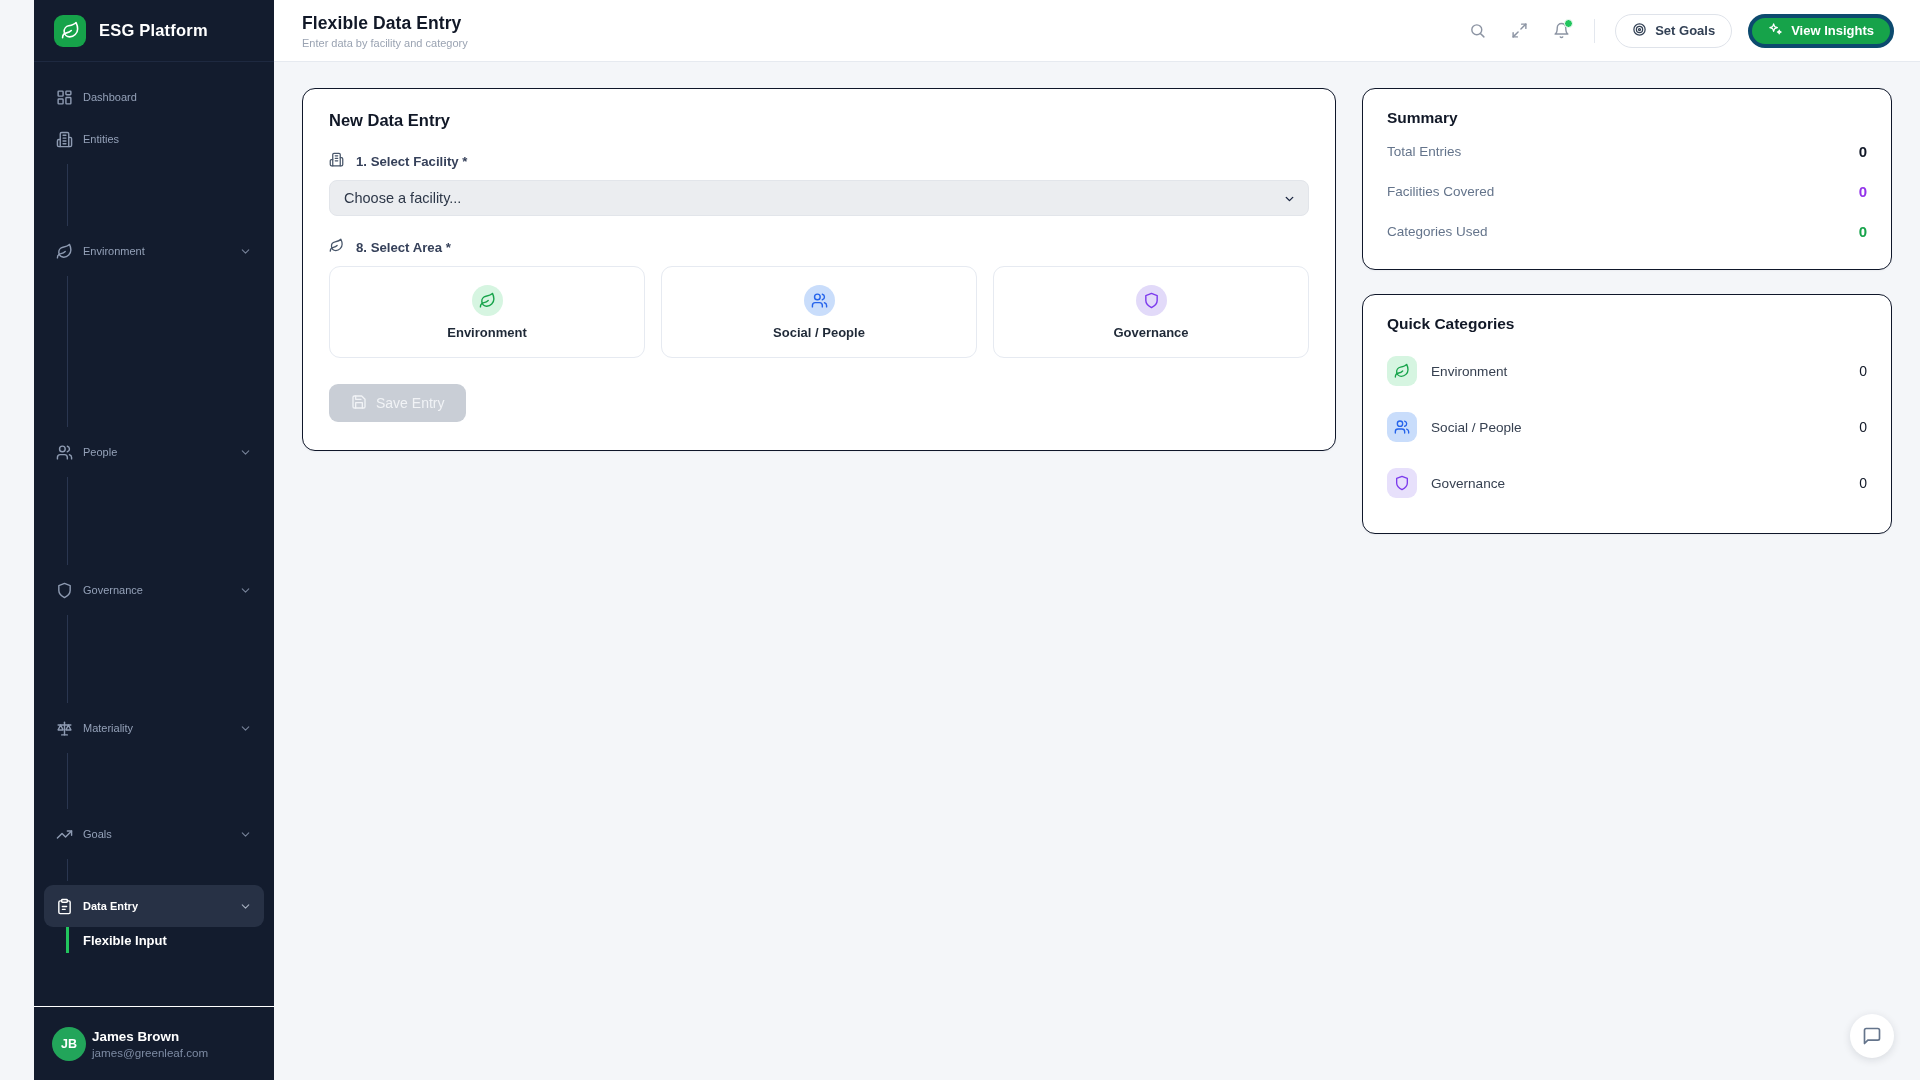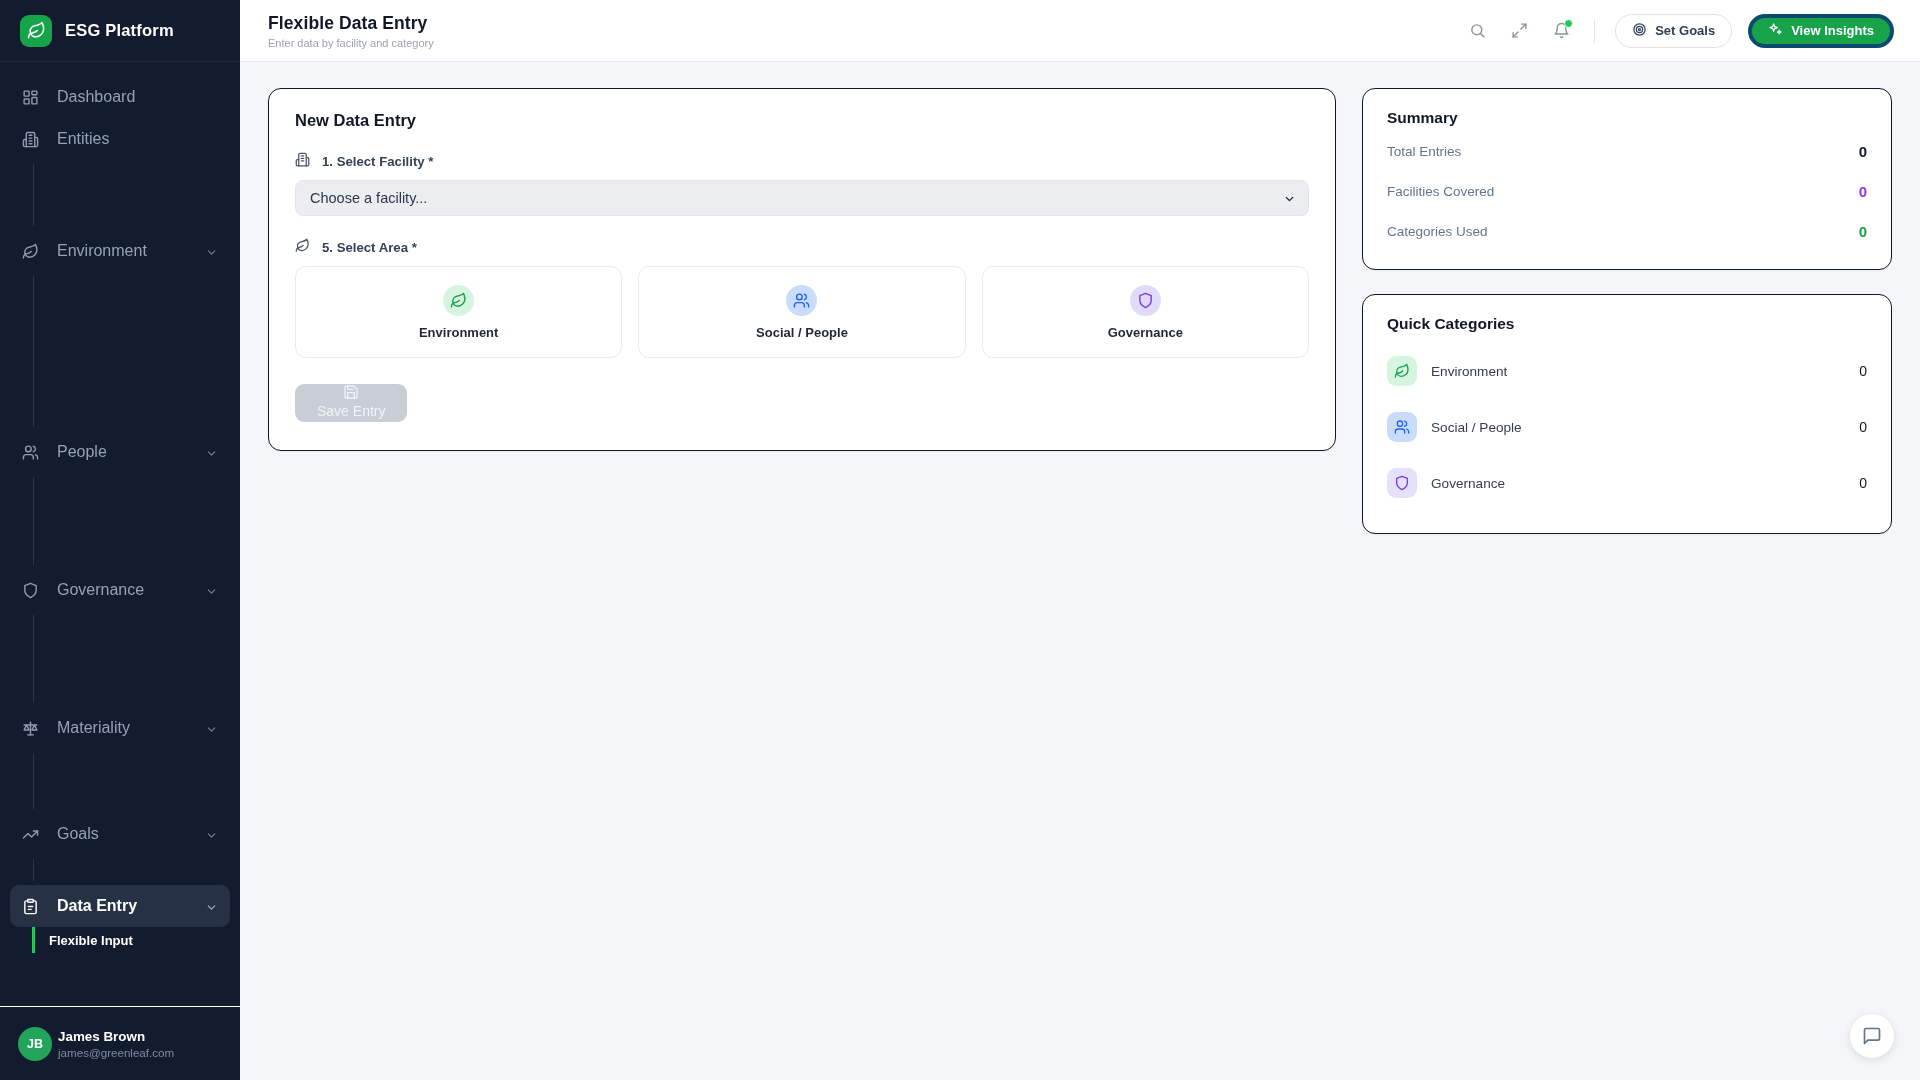--- a/index.html
+++ b/index.html
@@ -11,41 +11,42 @@
   }
   .app { display: flex; width: 1920px; height: 1080px; }
 
   
   .sidebar {
     width: 240px; height: 1080px;
     background: #131c2e;
     display: flex; flex-direction: column;
     flex: 0 0 240px;
     position: relative;
+    margin-left: 34px;
   }
   .sb-brand {
     height: 62px; flex: 0 0 62px;
     display: flex; align-items: center; gap: 13px;
     padding: 0 20px;
     border-bottom: 1px solid #1e2940;
   }
   .brand-logo {
     width: 32px; height: 32px; border-radius: 9px;
     background: #16a34a;
     display: flex; align-items: center; justify-content: center;
     flex: 0 0 32px;
   }
   .brand-logo svg { width: 19px; height: 19px; }
   .brand-name { color: #ffffff; font-size: 16.5px; font-weight: bold; letter-spacing: .2px; }
 
   .sb-nav { flex: 1 1 auto; padding: 14px 10px 0 10px; overflow: hidden; position: relative; }
   .nav-item {
-    display: flex; align-items: center; gap: 18px;
+    display: flex; align-items: center; gap: 10px;
     height: 42px; padding: 0 12px; border-radius: 9px;
-    color: #94a1b8; font-size: 16px; cursor: pointer;
+    color: #94a1b8; font-size: 11px; cursor: pointer;
     position: relative;
   }
   .nav-item .ni-ico { width: 17px; height: 17px; flex: 0 0 17px; display:flex; align-items:center; justify-content:center; }
   .nav-item .ni-ico svg { width: 17px; height: 17px; stroke: #8e9bb2; }
   .nav-item .ni-label { flex: 1 1 auto; }
   .nav-item .ni-chev { width: 13px; height: 13px; flex: 0 0 13px; opacity: .8; }
   .nav-item .ni-chev svg { width: 13px; height: 13px; stroke: #8e9bb2; }
   .nav-item.active {
     background: #273145; color: #ffffff; font-weight: bold;
   }
@@ -167,26 +168,25 @@
   }
   .area-ico {
     width: 31px; height: 31px; border-radius: 50%;
     display: flex; align-items: center; justify-content: center;
   }
   .area-ico svg { width: 17px; height: 17px; }
   .area-label { font-size: 13px; font-weight: bold; color: #1f2937; }
 
   .save-btn {
     margin-top: 26px;
-    display: inline-flex; align-items: center; 
+    display: inline-flex; align-items: center; gap: 9px;
     height: 38px; padding: 0 22px; border-radius: 9px;
     background: #c9ced6; color: #f1f3f6; border: none;
     font-size: 14px; font-family: "Liberation Sans", sans-serif;
     cursor: not-allowed;
-    flex-direction: column;
   }
   .save-btn svg { width: 16px; height: 16px; stroke: #f1f3f6; }
 
   
   .panel-title { font-size: 15.5px; font-weight: bold; color: #111827; margin-bottom: 4px; }
   .sum-row {
     display: flex; align-items: center; justify-content: space-between;
     height: 40px;
   }
   .sum-label { font-size: 13.5px; color: #64748b; }
@@ -458,21 +458,21 @@
             </span>
           </div>
 
           <div class="field-label">
             <span>
               <svg viewBox="0 0 24 24" fill="none" stroke-width="2" stroke-linecap="round" stroke-linejoin="round">
                 <path d="M11 20A7 7 0 0 1 9.8 6.1C15.5 5 17 4.48 19 2c1 2 2 4.18 2 8 0 5.5-4.78 10-10 10Z"></path>
                 <path d="M2 21c0-3 1.85-5.36 5.08-6C9.5 14.52 12 13 13 12"></path>
               </svg>
             </span>
-            <span>5. Select Area *</span>
+            <span>8. Select Area *</span>
           </div>
 
           <div class="area-grid">
 
             <div class="area-card">
               <div class="area-ico" style="background:#d6f5e1">
                 <svg viewBox="0 0 24 24" fill="none" stroke="#16a34a" stroke-width="2" stroke-linecap="round" stroke-linejoin="round">
                   <path d="M11 20A7 7 0 0 1 9.8 6.1C15.5 5 17 4.48 19 2c1 2 2 4.18 2 8 0 5.5-4.78 10-10 10Z"></path>
                   <path d="M2 21c0-3 1.85-5.36 5.08-6C9.5 14.52 12 13 13 12"></path>
                 </svg>

